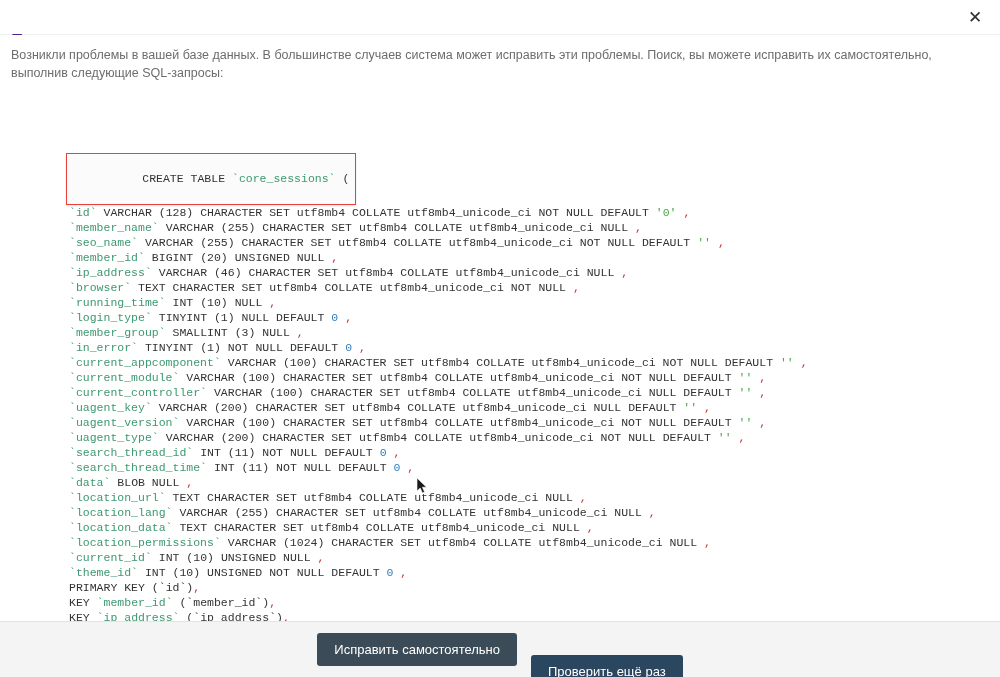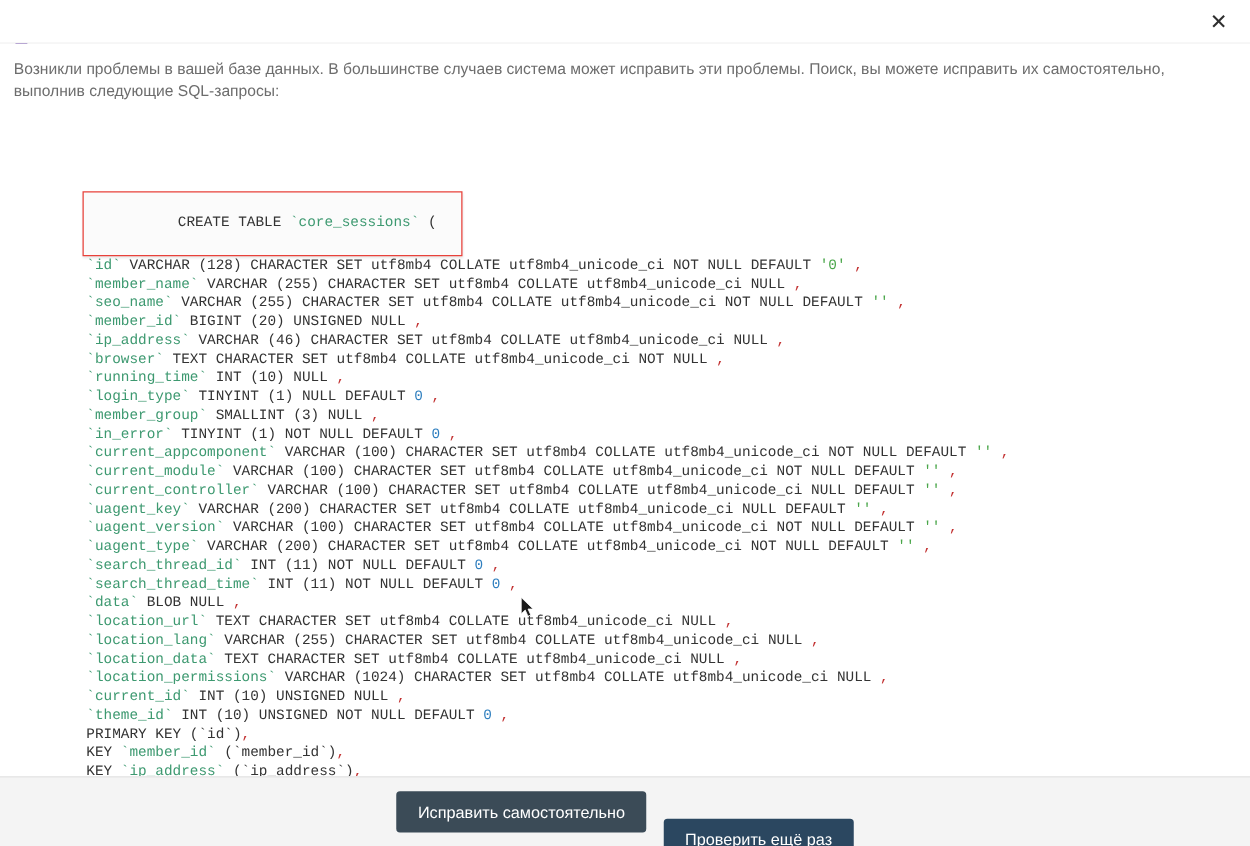--- a/index.html
+++ b/index.html
@@ -87,21 +87,21 @@
     height: 15px;
   }
   .code-line.indent {
     padding-left: 58px;
   }
   .highlight-row {
     border: 1px solid #e8413a;
     background: #fbfbfb;
     box-shadow: 0 1px 2px rgba(0,0,0,0.10);
     display: inline-block;
-    padding: 2px 20px 3px 6px;
+    padding: 2px 6px 3px 6px;
     margin: 0 0 0 0;
     box-sizing: border-box;
   }
   .highlight-wrap {
     height: 22px;
     margin-bottom: 0px;
   }
   .tok-ident  { color: #3d9970; }
   .tok-num    { color: #2f7fbf; }
   .tok-str    { color: #4aa64a; }

